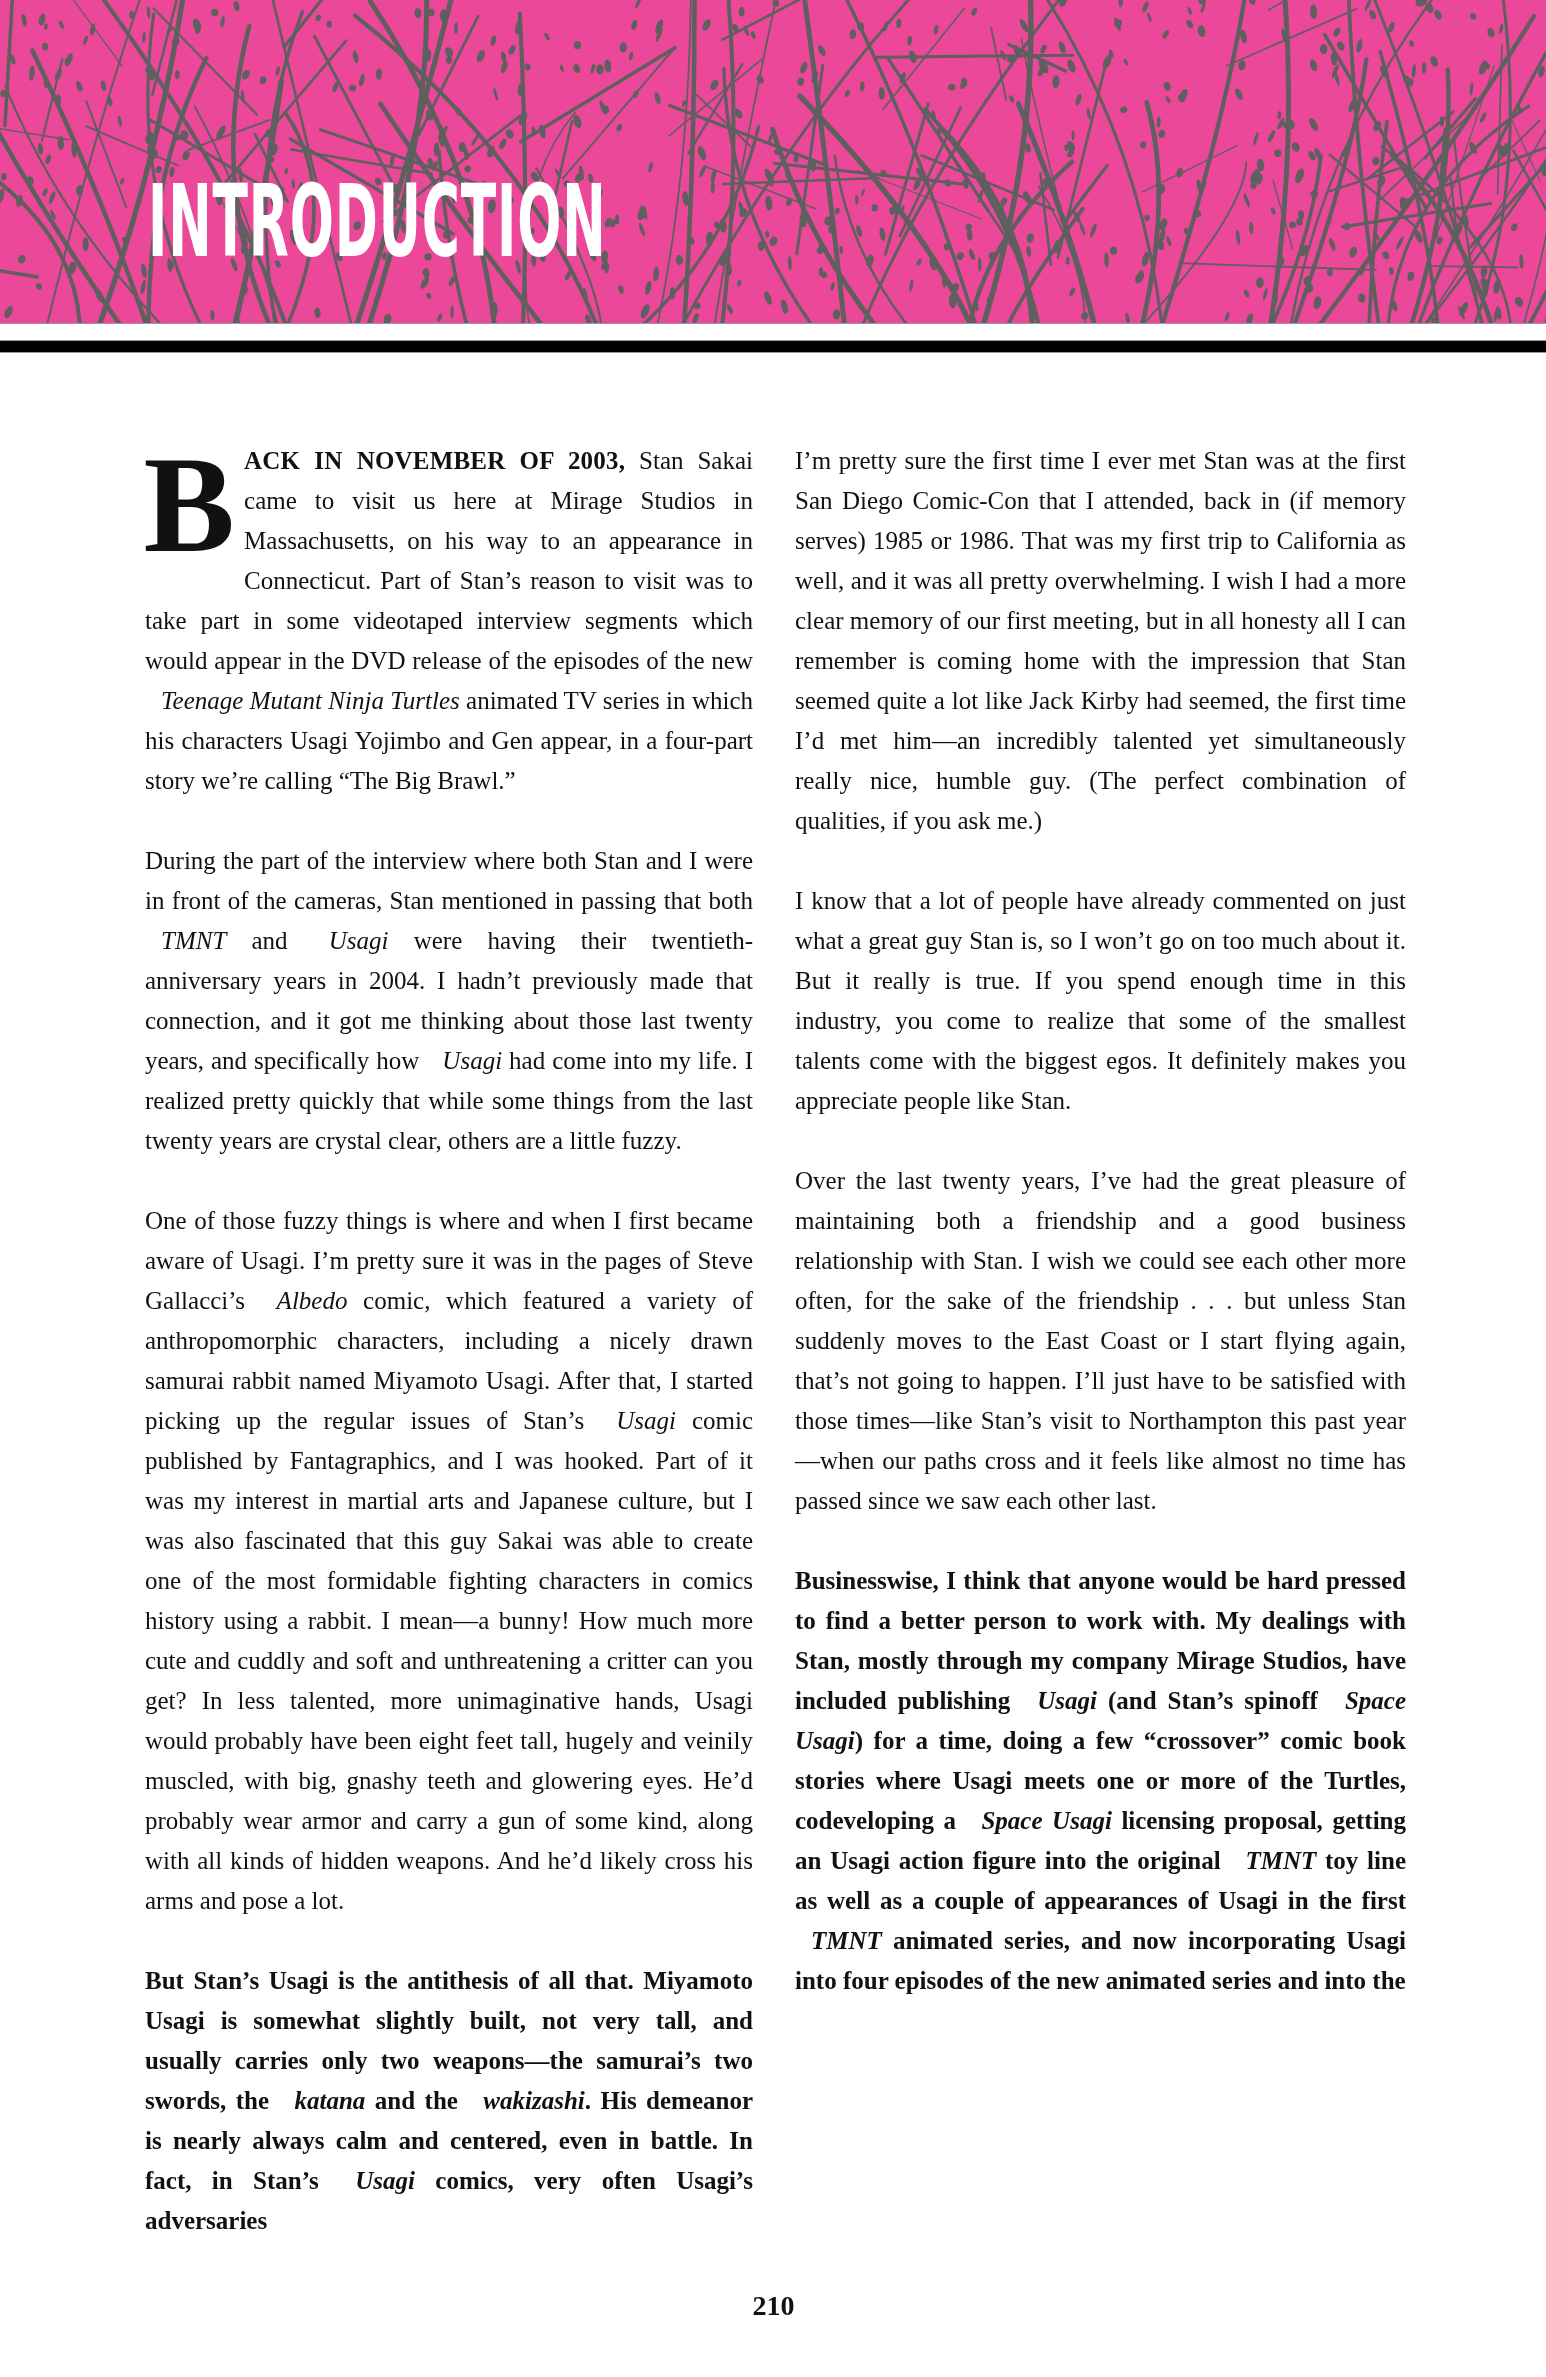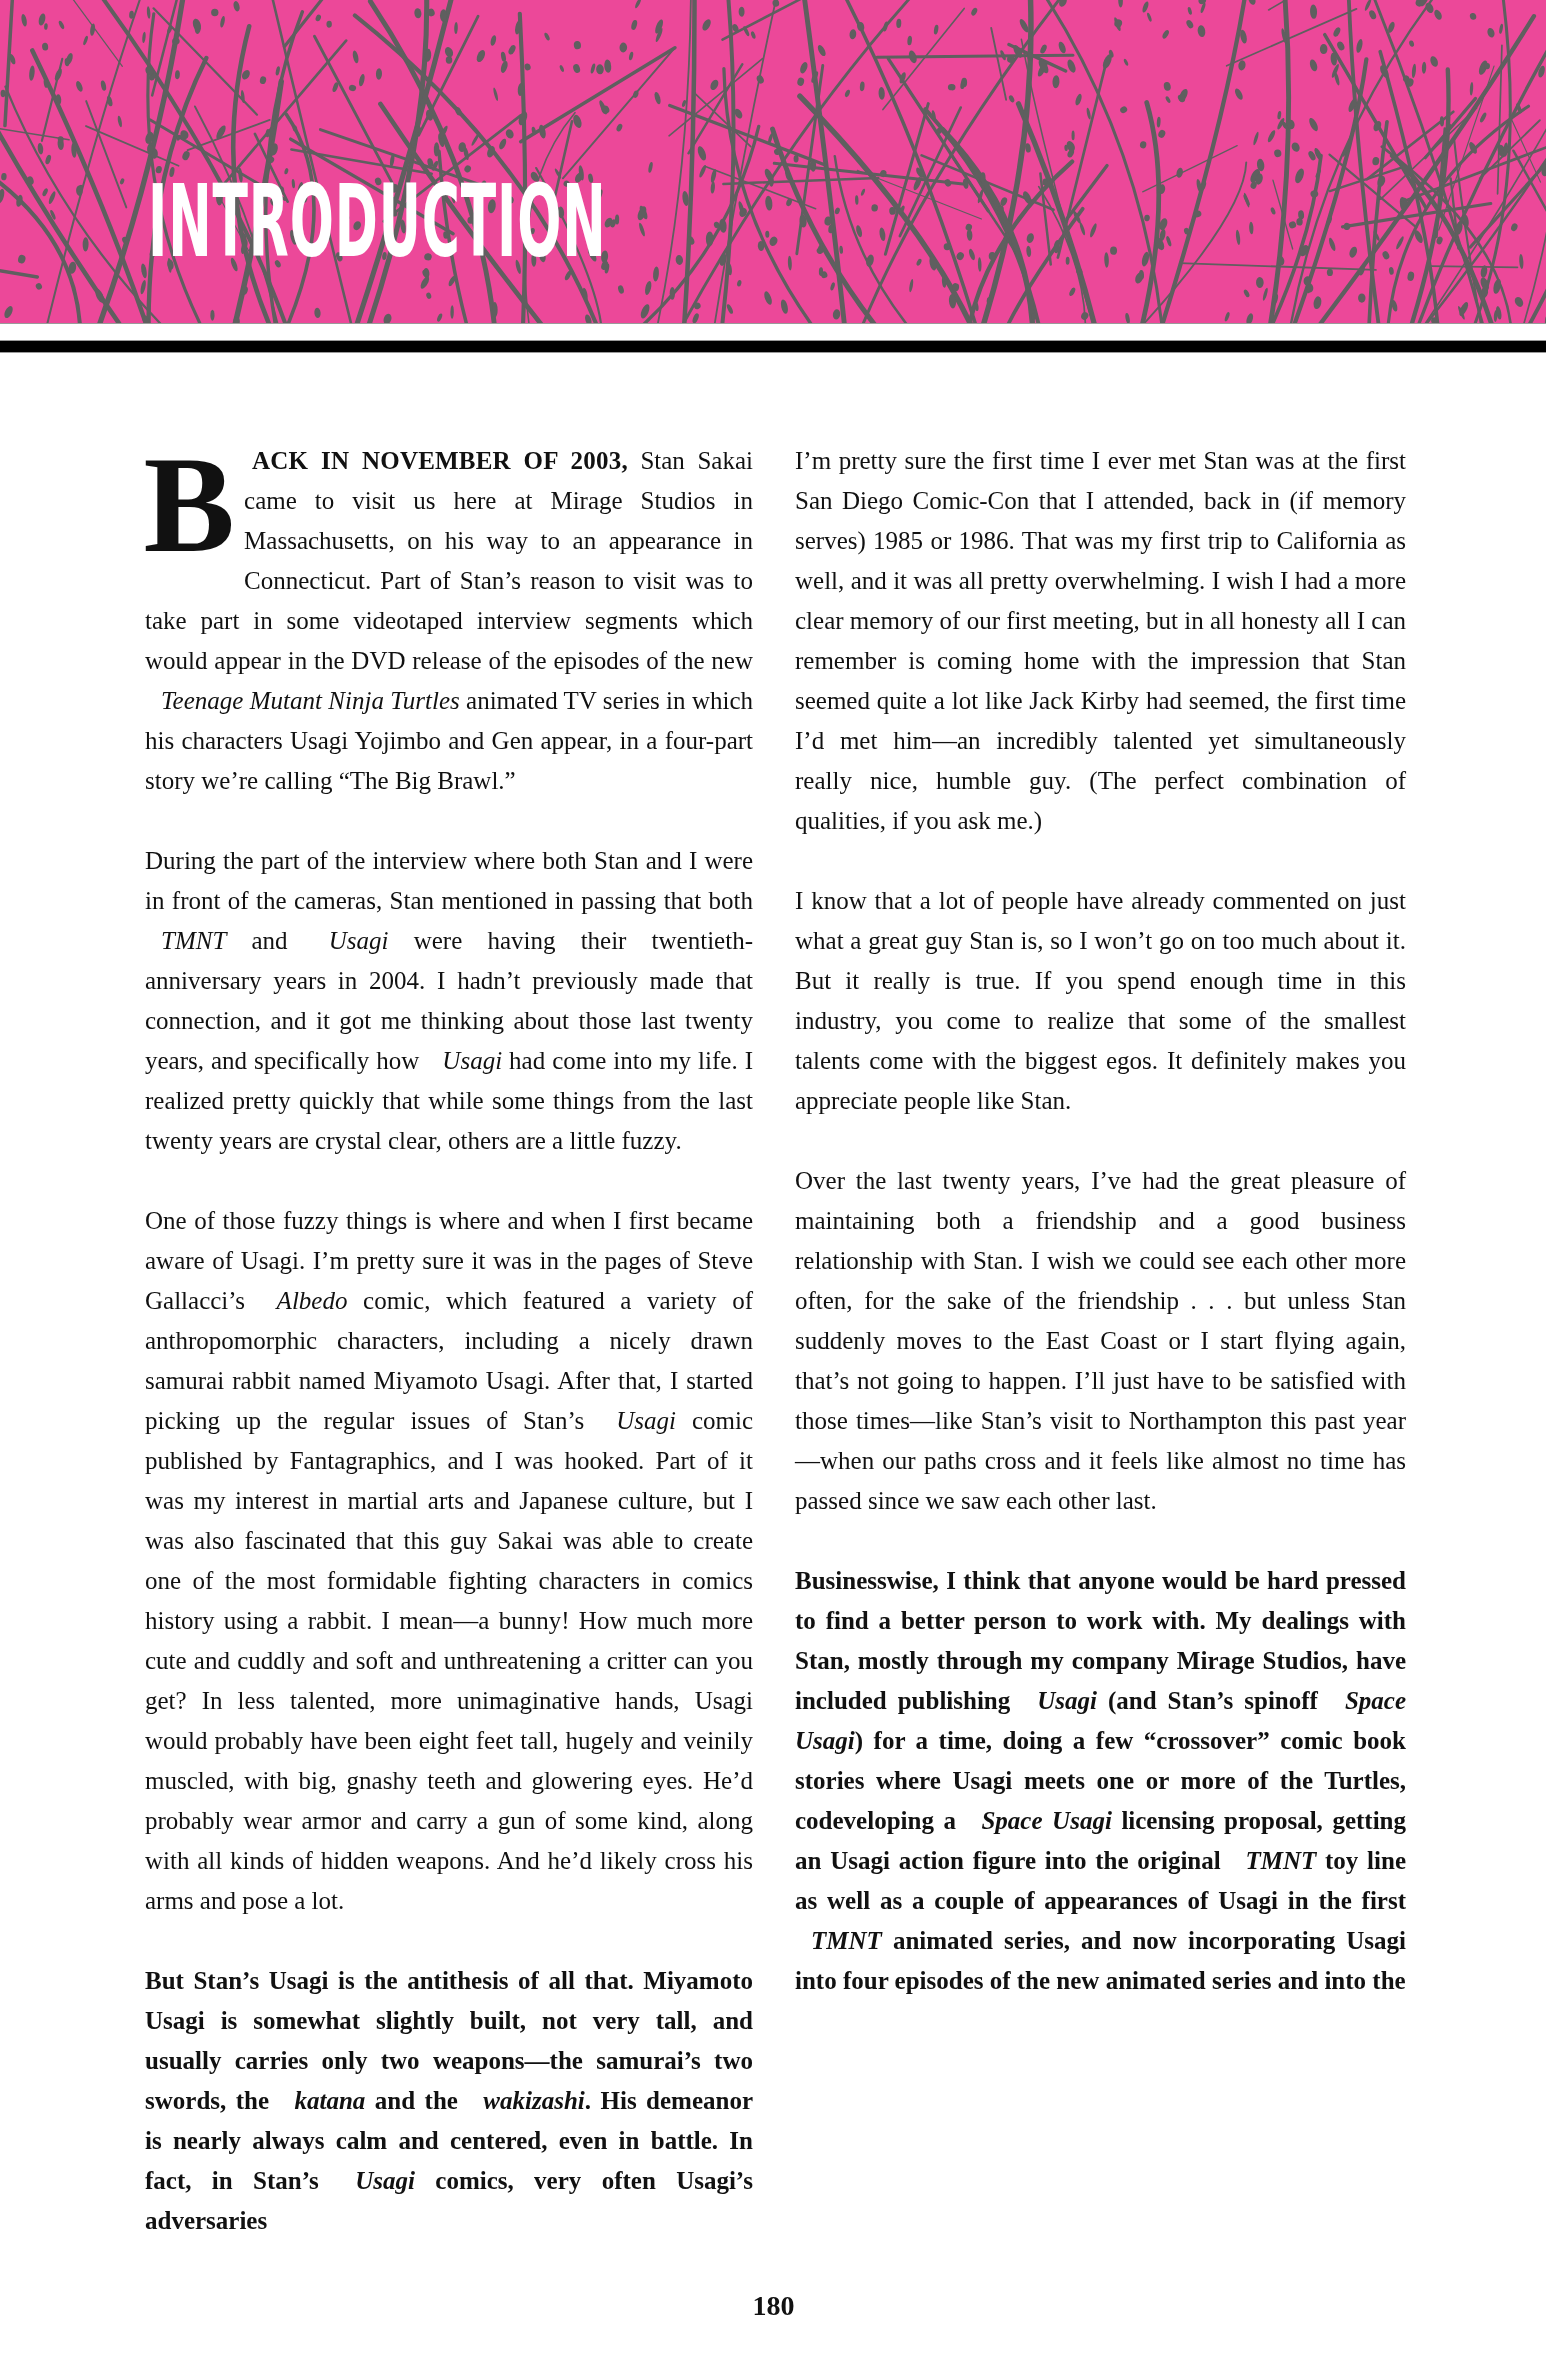--- a/index.html
+++ b/index.html
@@ -17,21 +17,21 @@
   .stripe-black { position: absolute; left: 0; top: 341px; width: 1547px; height: 11px; background: #000; border-bottom: 0.8px solid #9a9a9a; }
 
   .column { position: absolute; top: 441px; width: 608px; font-size: 25px; line-height: 40px; }
   .col-left { left: 145px; }
   .col-right { left: 795px; width: 611px; }
   .column p { margin: 0 0 40px 0; text-align: justify; hyphens: none; }
   .column p:last-child { margin-bottom: 0; font-weight: bold; }
   .column em { font-style: italic; margin-left: 16px; }
 
   .dropcap { float: left; font-size: 137px; line-height: 107px; font-weight: bold; margin: 11px 9.3px 0 -1.6px; height: 114px; }
-  .smallcaps { font-weight: bold; letter-spacing: 0.2px; margin-left: 8px; }
+  .smallcaps { font-weight: bold; letter-spacing: 0.2px; }
 
   .page-number { position: absolute; left: 0; width: 1547px; top: 2290px; text-align: center;
     font-size: 28px; font-weight: bold; }
 </style>
 </head>
 <body>
 
 <div class="banner">
   <svg class="branches" width="1547" height="323" viewBox="0 0 1988 415">
       <path d="M-59.88495334972158,466.83058067861066 Q-85.92686621207535,311.30772019769813 -185.36739083736128,149.2419989009785" stroke="#5f5f5f" stroke-width="3.6" fill="none" stroke-linecap="round"></path>
@@ -706,14 +706,14 @@
     <p><span>One of those fuzzy things is where and when I first became aware of Usagi. I’m pretty sure it was in the pages of Steve Gallacci’s </span><em>Albedo</em><span> comic, which featured a variety of anthropomorphic characters, including a nicely drawn samurai rabbit named Miyamoto Usagi. After that, I started picking up the regular issues of Stan’s </span><em>Usagi</em><span> comic published by Fantagraphics, and I was hooked. Part of it was my interest in martial arts and Japanese culture, but I was also fascinated that this guy Sakai was able to create one of the most formidable fighting characters in comics history using a rabbit. I mean—a bunny! How much more cute and cuddly and soft and unthreatening a critter can you get? In less talented, more unimaginative hands, Usagi would probably have been eight feet tall, hugely and veinily muscled, with big, gnashy teeth and glowering eyes. He’d probably wear armor and carry a gun of some kind, along with all kinds of hidden weapons. And he’d likely cross his arms and pose a lot.</span></p>
     <p><span>But Stan’s Usagi is the antithesis of all that. Miyamoto Usagi is somewhat slightly built, not very tall, and usually carries only two weapons—the samurai’s two swords, the </span><em>katana</em><span> and the </span><em>wakizashi</em><span>. His demeanor is nearly always calm and centered, even in battle. In fact, in Stan’s </span><em>Usagi</em><span> comics, very often Usagi’s adversaries</span></p>
   </div>
 <div class="column col-right">
     <p><span>I’m pretty sure the first time I ever met Stan was at the first San Diego Comic-Con that I attended, back in (if memory serves) 1985 or 1986. That was my first trip to California as well, and it was all pretty overwhelming. I wish I had a more clear memory of our first meeting, but in all honesty all I can remember is coming home with the impression that Stan seemed quite a lot like Jack Kirby had seemed, the first time I’d met him—an incredibly talented yet simultaneously really nice, humble guy. (The perfect combination of qualities, if you ask me.)</span></p>
     <p><span>I know that a lot of people have already commented on just what a great guy Stan is, so I won’t go on too much about it. But it really is true. If you spend enough time in this industry, you come to realize that some of the smallest talents come with the biggest egos. It definitely makes you appreciate people like Stan.</span></p>
     <p><span>Over the last twenty years, I’ve had the great pleasure of maintaining both a friendship and a good business relationship with Stan. I wish we could see each other more often, for the sake of the friendship . . . but unless Stan suddenly moves to the East Coast or I start flying again, that’s not going to happen. I’ll just have to be satisfied with those times—like Stan’s visit to Northampton this past year—when our paths cross and it feels like almost no time has passed since we saw each other last.</span></p>
     <p><span>Businesswise, I think that anyone would be hard pressed to find a better person to work with. My dealings with Stan, mostly through my company Mirage Studios, have included publishing </span><em>Usagi</em><span> (and Stan’s spinoff </span><em>Space Usagi</em><span>) for a time, doing a few “crossover” comic book stories where Usagi meets one or more of the Turtles, codeveloping a </span><em>Space Usagi</em><span> licensing proposal, getting an Usagi action figure into the original </span><em>TMNT</em><span> toy line as well as a couple of appearances of Usagi in the first </span><em>TMNT</em><span> animated series, and now incorporating Usagi into four episodes of the new animated series and into the</span></p>
   </div>
 
-<div class="page-number">180</div>
+<div class="page-number">210</div>
 
 
 </body></html>

